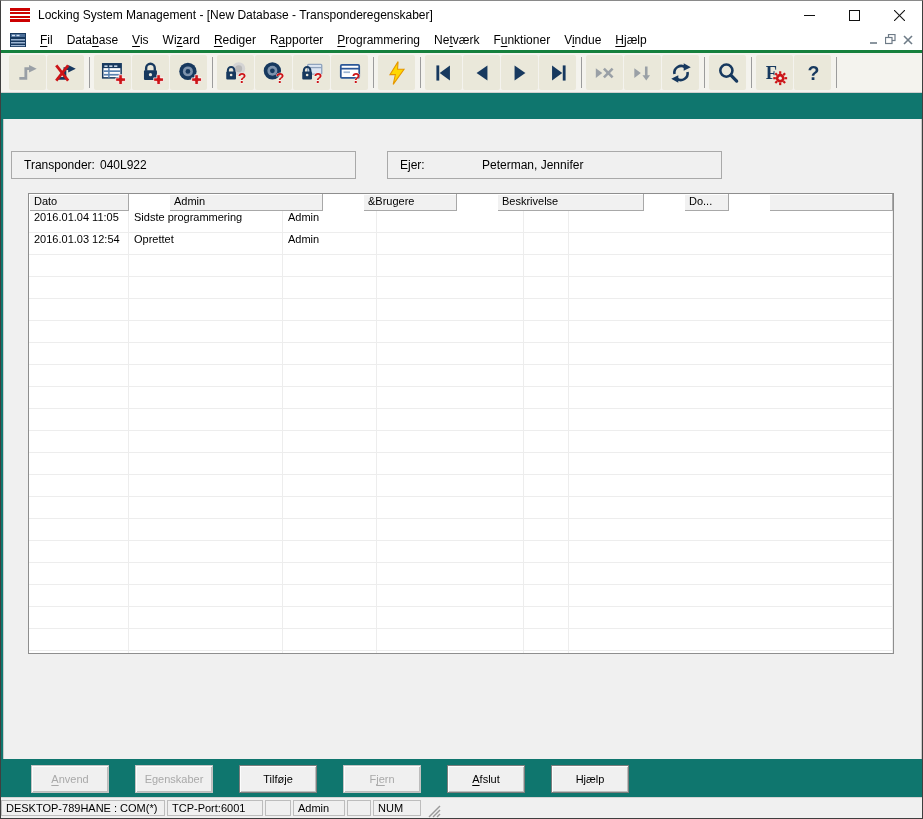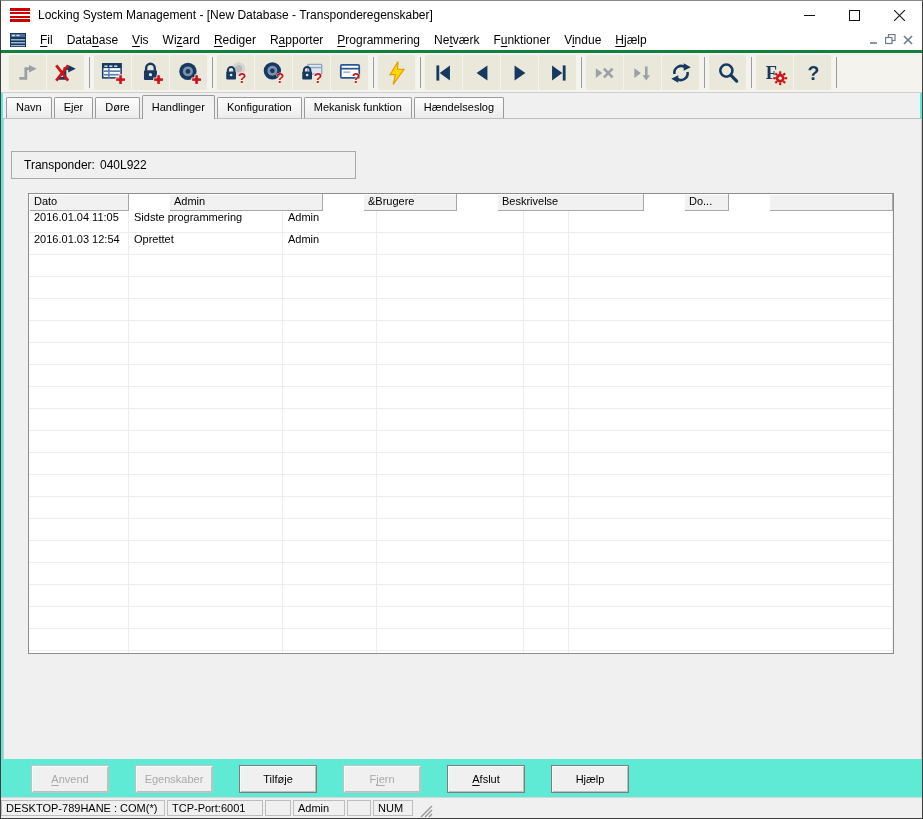--- a/index.html
+++ b/index.html
@@ -1,18 +1,18 @@
 <!DOCTYPE html>
 <html><head>
 <meta charset="utf-8">
 <style>
   * { margin:0; padding:0; box-sizing:border-box; }
   html,body { background:#cfcfcf; font-family:"Liberation Sans", sans-serif; }
   .window {
-    position:relative; width:923px; height:819px; background:#5eead4;
+    position:relative; width:923px; height:819px; background:#0f766e;
     border:1px solid #3f3f3f; border-top:1px solid #8a8a8a; overflow:hidden;
     font-size:12px; color:#000;
   }
   
   .titlebar { position:absolute; top:0; left:0; right:0; height:28px; background:#fff; display:flex; align-items:center; }
   .app-logo { width:20px; height:14px; margin-left:9px; display:flex; flex-direction:column; justify-content:space-between; }
   .app-logo i { display:block; height:2.6px; background:#cc0001; }
   .title-text { margin-left:8px; font-size:12px; white-space:nowrap; }
   .win-controls { margin-left:auto; display:flex; height:100%; }
   .win-btn { width:45px; height:100%; display:flex; align-items:center; justify-content:center; }
@@ -293,35 +293,30 @@
         </svg>
     </div>
     <div class="tbtn">
       <svg width="26" height="26" viewBox="0 0 24 24">
           <text x="7" y="18.5" font-size="18" font-weight="bold" fill="#17395f" font-family="Liberation Sans, sans-serif">?</text>
         </svg>
     </div>
     <div class="tsep"></div>
   </div>
 
-  <div class="tabbar">
-    <span class="tab">Navn</span>
-    <span class="tab">Ejer</span>
-    <span class="tab">Døre</span>
-    <span class="tab active">Handlinger</span>
-    <span class="tab">Konfiguration</span>
-    <span class="tab">Mekanisk funktion</span>
-    <span class="tab">Hændelseslog</span>
-  </div>
 
   <div class="content">
 
     <div class="fieldbox" style="left:7px; width:345px;">
       <span class="flabel">Transponder:</span>
       <span>040L922</span>
+    </div>
+    <div class="fieldbox owner" style="left:383px; width:335px;">
+      <span class="flabel">Ejer:</span>
+      <span>Peterman, Jennifer</span>
     </div>
 
     <div class="table">
       <div class="thead">
         <div class="thcell">Dato</div>
         <div class="thcell">Admin</div>
         <div class="thcell">&amp;Brugere</div>
         <div class="thcell">Beskrivelse</div>
         <div class="thcell">Do...</div>
         <div class="thcell"></div>
@@ -595,21 +590,21 @@
     <button class="dlg-btn" style="left:446px"><u>A</u>fslut</button>
     <button class="dlg-btn" style="left:550px">Hjælp</button>
   </div>
 
   <div class="statusbar">
     <span class="status-cell" style="width:164px">DESKTOP-789HANE : COM(*)</span>
     <span class="status-cell" style="width:96px">TCP-Port:6001</span>
     <span class="status-cell" style="width:26px"></span>
     <span class="status-cell" style="width:52px">Admin</span>
     <span class="status-cell" style="width:24px"></span>
-    <span class="status-cell" style="width:40px">NUM</span>
+    <span class="status-cell" style="width:48px">NUM</span>
     <span class="grip">
       <svg width="16" height="16">
           <line x1="15" y1="4" x2="4" y2="15" stroke="#9a9a9a" stroke-width="1.4"></line>
           <line x1="15" y1="8" x2="8" y2="15" stroke="#9a9a9a" stroke-width="1.4"></line>
           <line x1="15" y1="12" x2="12" y2="15" stroke="#9a9a9a" stroke-width="1.4"></line>
         </svg>
     </span>
   </div>
 
 </div>

